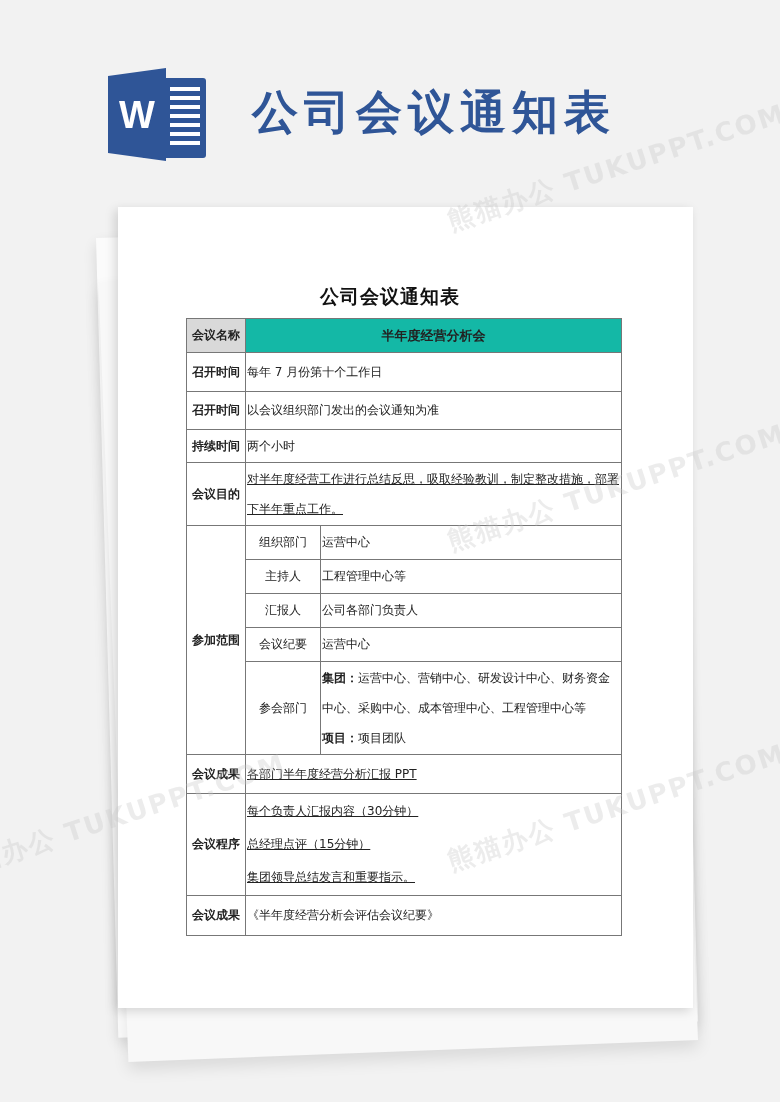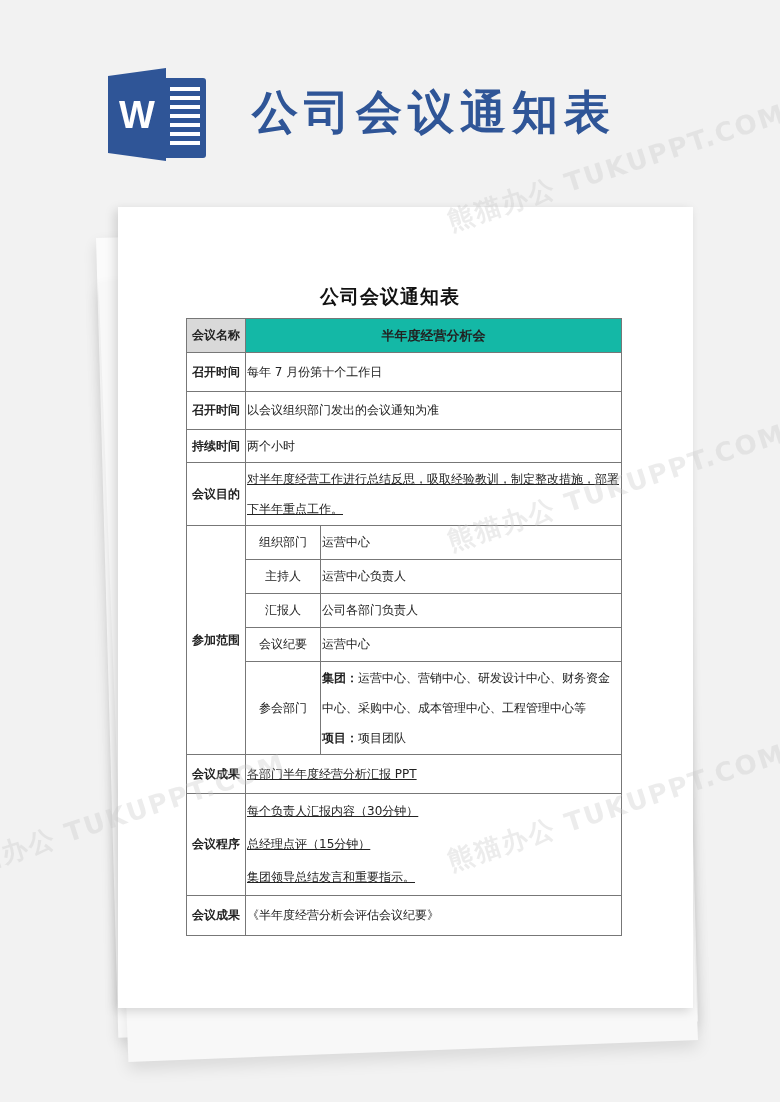--- a/index.html
+++ b/index.html
@@ -109,21 +109,21 @@
     <td class="val0" colspan="2" style="line-height:30px;">对半年度经营工作进行总结反思，吸取经验教训，制定整改措施，部署下半年重点工作。</td>
   </tr>
 
   <tr style="height:34px">
     <td class="lbl" rowspan="5">参加范围</td>
     <td class="sub">组织部门</td>
     <td class="val">运营中心</td>
   </tr>
   <tr style="height:34px">
     <td class="sub">主持人</td>
-    <td class="val">运营中心负责人</td>
+    <td class="val">工程管理中心等</td>
   </tr>
   <tr style="height:34px">
     <td class="sub">汇报人</td>
     <td class="val">公司各部门负责人</td>
   </tr>
   <tr style="height:34px">
     <td class="sub">会议纪要</td>
     <td class="val">运营中心</td>
   </tr>
   <tr style="height:90px">

